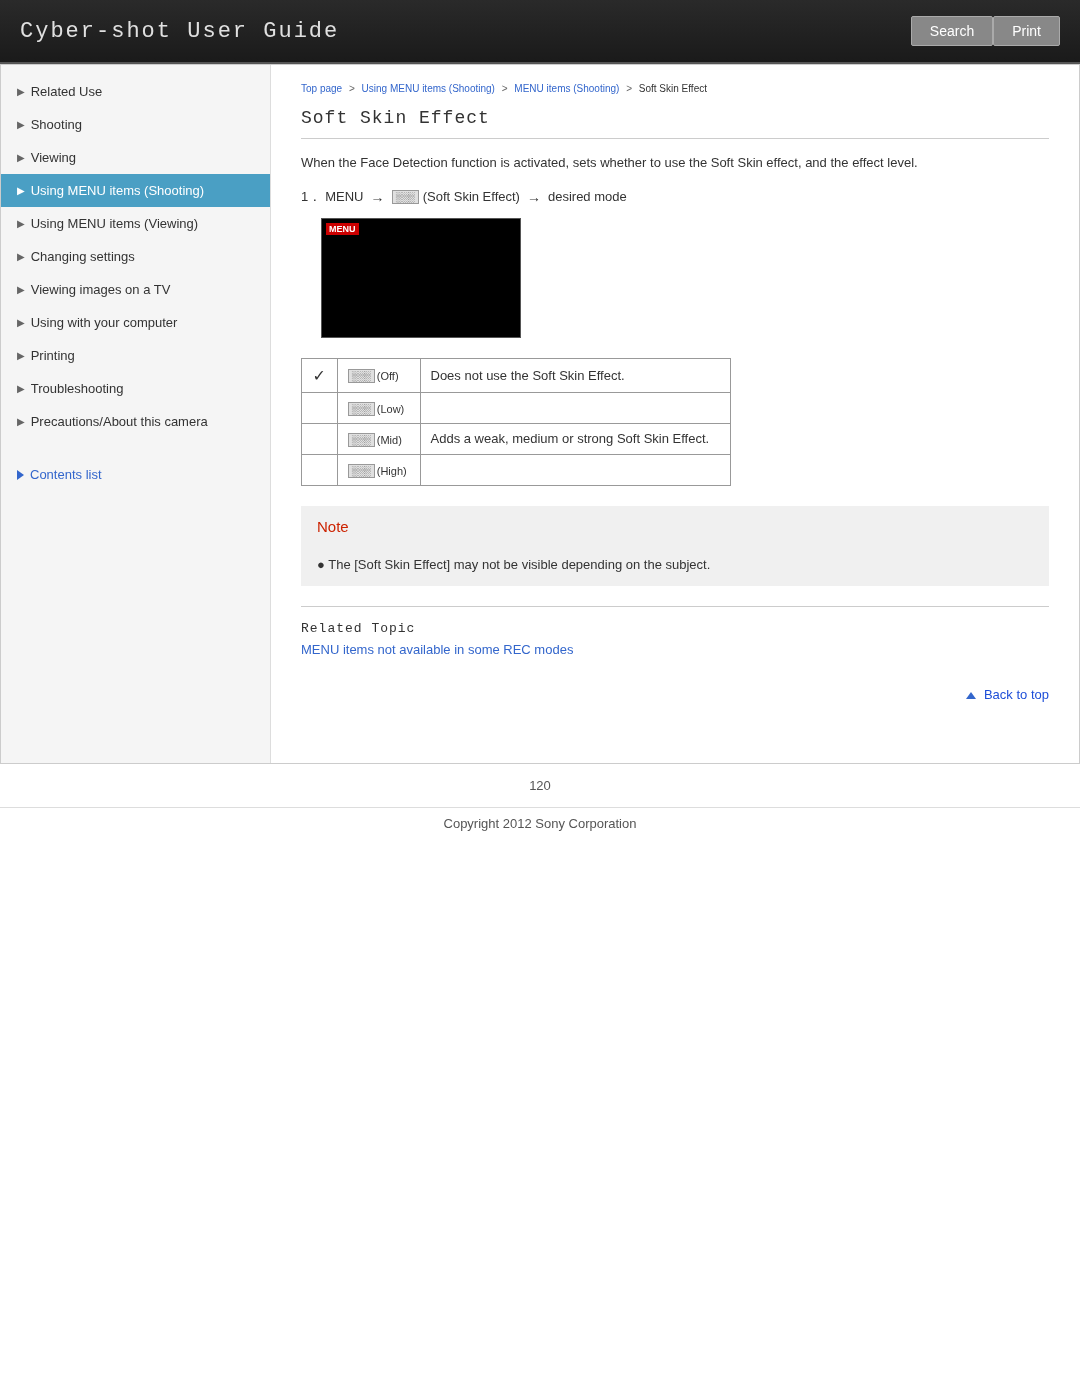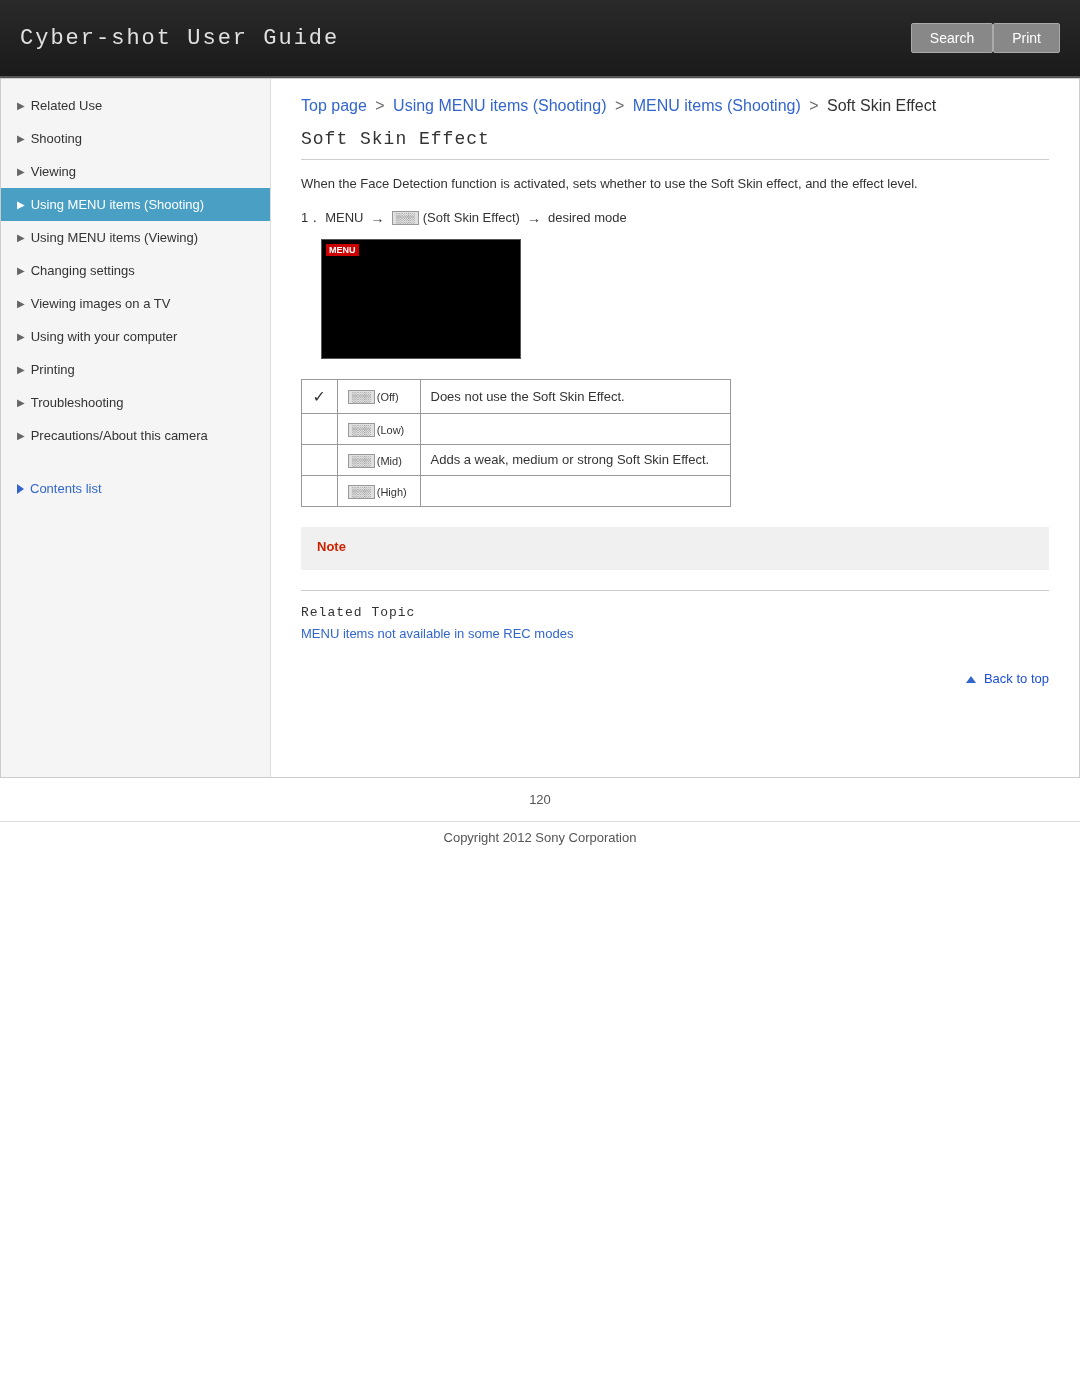--- a/index.html
+++ b/index.html
@@ -11,21 +11,21 @@
       width: 1080px;
     }
 
     
     .header {
       background: linear-gradient(to bottom, #2a2a2a, #1a1a1a);
       display: flex;
       align-items: center;
       justify-content: space-between;
       padding: 0 20px;
-      height: 78px;
+      height: 64px;
       border-bottom: 2px solid #555;
     }
     .header-title {
       color: #e0e0e0;
       font-size: 22px;
       font-family: 'Courier New', monospace;
       letter-spacing: 2px;
     }
     .header-buttons {
       display: flex;
@@ -100,21 +100,21 @@
 
     
     .content {
       flex: 1;
       padding: 10px 30px 30px 30px;
     }
 
     
     .breadcrumb {
       padding: 8px 0 14px 0;
-      font-size: 16px;
+      font-size: 10px;
       color: #3366cc;
     }
     .breadcrumb a {
       color: #3366cc;
       text-decoration: none;
     }
     .breadcrumb span {
       color: #333;
     }
     .breadcrumb .separator {
@@ -212,23 +212,23 @@
 
     
     .note-box {
       background: #f0f0f0;
       border: none;
       padding: 12px 16px;
       margin-bottom: 20px;
     }
     .note-label {
       color: #cc2200;
-      font-weight: bold;
-      font-size: 13px;
-      margin-bottom: 4px;
+      font-weight: normal;
+      font-size: 15px;
+      margin-bottom: 20px;
     }
     .note-content {
       font-size: 13px;
       line-height: 1.5;
     }
 
     
     .related-topic {
       border-top: 1px solid #ccc;
       padding-top: 14px;
@@ -431,20 +431,24 @@
               <span class="icon-box">░░░</span> (High)
             </span>
           </td>
           <td class="desc-col"></td>
         </tr>
       </tbody>
     </table>
 
     <div class="note-box">
       <div class="note-label">Note</div>
+      <div class="note-content">
+        <span>●</span>
+        <span>The [Soft Skin Effect] may not be visible depending on the subject.</span>
+      </div>
     </div>
 
     <div class="related-topic">
       <div class="related-label">Related Topic</div>
       <a href="#" class="related-link">MENU items not available in some REC modes</a>
     </div>
 
     <div class="back-to-top">
       <a href="#">
         <span class="up-arrow"></span>

